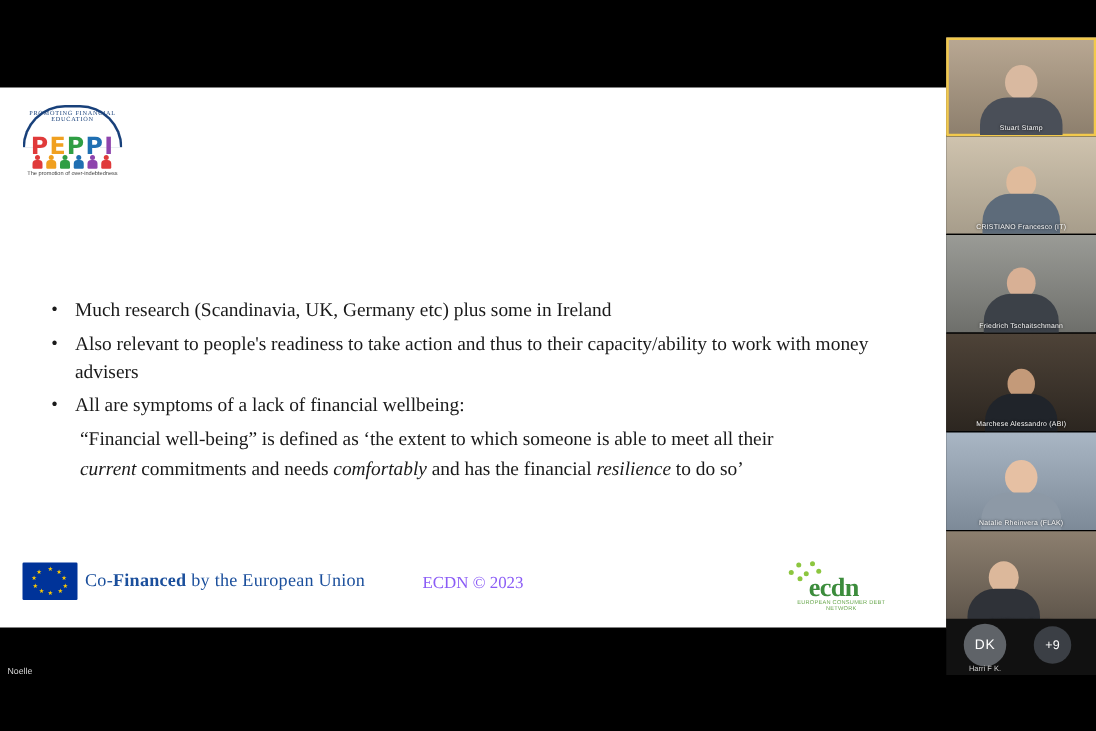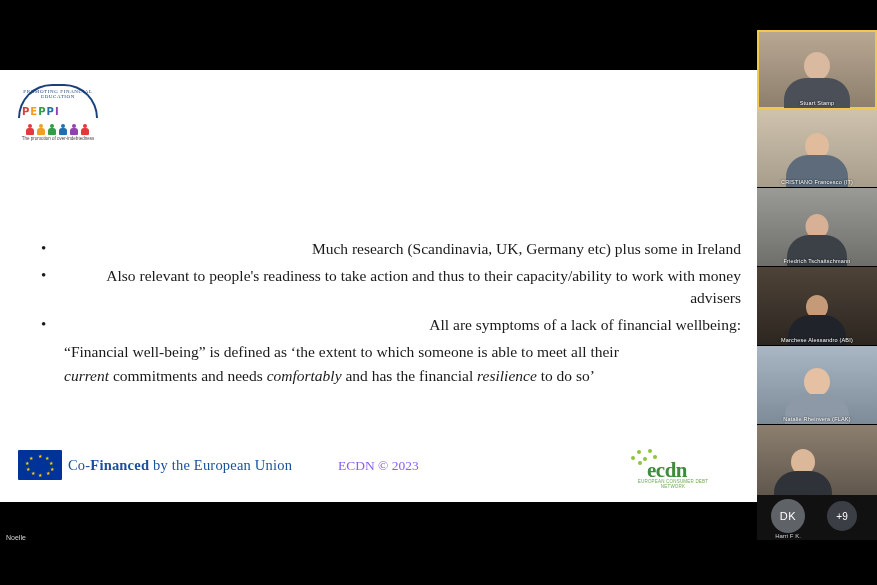--- a/index.html
+++ b/index.html
@@ -58,22 +58,22 @@
     font-size: 5px;
     color: #18407a;
     letter-spacing: 0.6px;
     font-family: "Liberation Serif", serif;
   }
   .peppi-word {
     position: absolute;
     left: 8px;
     top: 22px;
     width: 72px;
-    text-align: left;
-    font-size: 10px;
+    text-align: center;
+    font-size: 19px;
     font-weight: bold;
     letter-spacing: 1px;
     font-family: "DejaVu Sans", sans-serif;
   }
   .peppi-word span:nth-child(1) { color: #e03a3a; }
   .peppi-word span:nth-child(2) { color: #f0a020; }
   .peppi-word span:nth-child(3) { color: #2f9e44; }
   .peppi-word span:nth-child(4) { color: #1f6fb2; }
   .peppi-word span:nth-child(5) { color: #8e44ad; }
   .peppi-figures {
@@ -134,21 +134,20 @@
     width: 705px;
     color: #1a1a1a;
     font-family: "Liberation Serif", serif;
     font-size: 15.5px;
     line-height: 1.42;
   }
   .bullet {
     position: relative;
     padding-left: 24px;
     margin-bottom: 5px;
-    text-align: right;
   }
   .bullet::before {
     content: "•";
     position: absolute;
     left: 5px;
     top: 0;
     font-size: 15px;
     color: #1a1a1a;
   }
   .subline {

